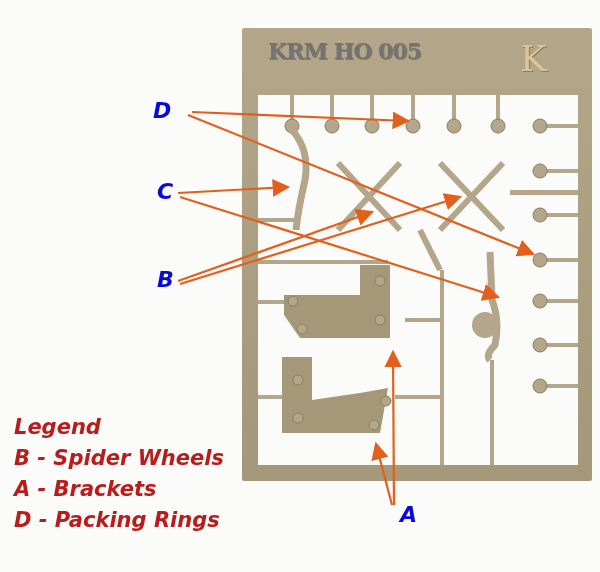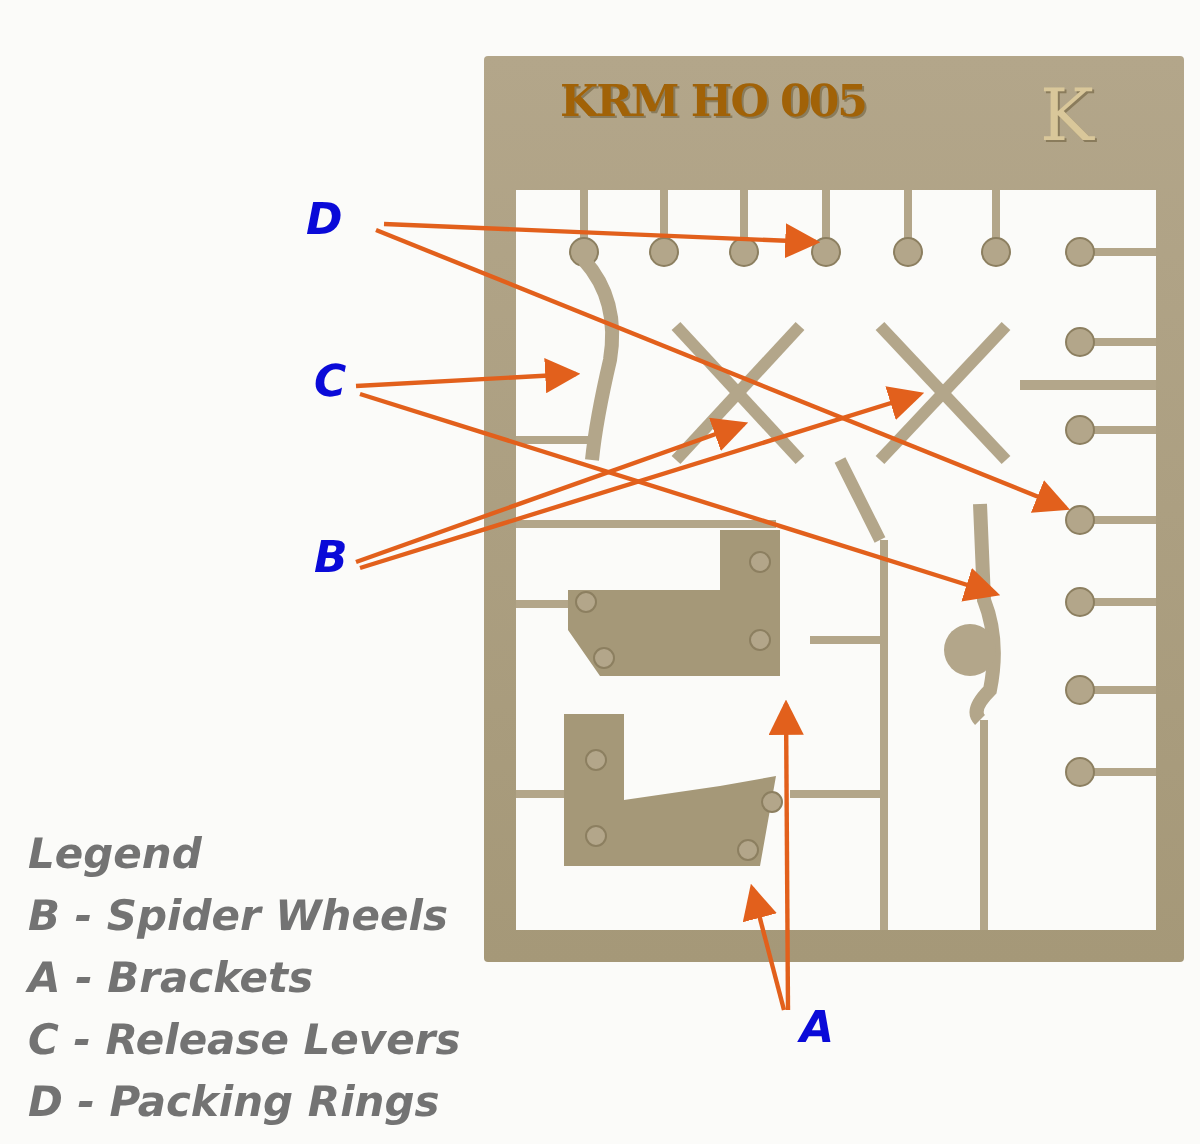--- a/index.html
+++ b/index.html
@@ -1,24 +1,24 @@
 <!DOCTYPE html>
 <html><head>
 <meta charset="utf-8">
 <style>
   html,body{margin:0;padding:0;}
   body{width:600px;height:572px;background:#fbfbf9;position:relative;overflow:hidden;font-family:"DejaVu Sans",sans-serif;}
   .fret{position:absolute;left:242px;top:28px;width:350px;height:453px;background:linear-gradient(180deg,#b3a68a,#a59878);border-radius:2px;}
-  .fret-title{position:absolute;left:268px;top:38px;font-family:"DejaVu Serif",serif;font-weight:bold;font-size:22px;color:#a16207;letter-spacing:-1px;text-shadow:1px 1px 0 #8a7c5c;margin-left:12px;}
+  .fret-title{position:absolute;left:268px;top:38px;font-family:"DejaVu Serif",serif;font-weight:bold;font-size:22px;color:#737373;letter-spacing:-1px;text-shadow:1px 1px 0 #8a7c5c;}
   .fret-k{position:absolute;left:520px;top:38px;font-family:"DejaVu Serif",serif;font-size:36px;color:#d9c79a;text-shadow:1px 1px 0 #8a7c5c;}
   svg.art{position:absolute;left:0;top:0;}
   .lbl{position:absolute;font-family:"DejaVu Sans",sans-serif;font-weight:bold;font-style:italic;color:#0a0ad8;}
   .callout{font-size:22px;}
   .legend{position:absolute;left:14px;top:412px;}
-  .legend div{font-family:"DejaVu Sans",sans-serif;font-weight:bold;font-style:italic;color:#737373;font-size:21px;line-height:31px;white-space:nowrap;}
+  .legend div{font-family:"DejaVu Sans",sans-serif;font-weight:bold;font-style:italic;color:#b91c1c;font-size:21px;line-height:31px;white-space:nowrap;}
 </style>
 </head>
 <body>
 
 <div class="fret"></div>
 
 <svg class="art" width="600" height="572">
 
   <rect x="258" y="95" width="320" height="370" fill="#fbfbf9"></rect>
   <g fill="#b3a68a" stroke="none">
@@ -113,15 +113,14 @@
 
 <div class="lbl callout" style="left:153px;top:98px;">D</div>
 <div class="lbl callout" style="left:157px;top:179px;">C</div>
 <div class="lbl callout" style="left:157px;top:267px;">B</div>
 <div class="lbl callout" style="left:400px;top:502px;">A</div>
 
 <div class="legend">
   <div>Legend</div>
   <div>B - Spider Wheels</div>
   <div>A - Brackets</div>
-  <div>C - Release Levers</div>
   <div>D - Packing Rings</div>
 </div>
 
 </body></html>

